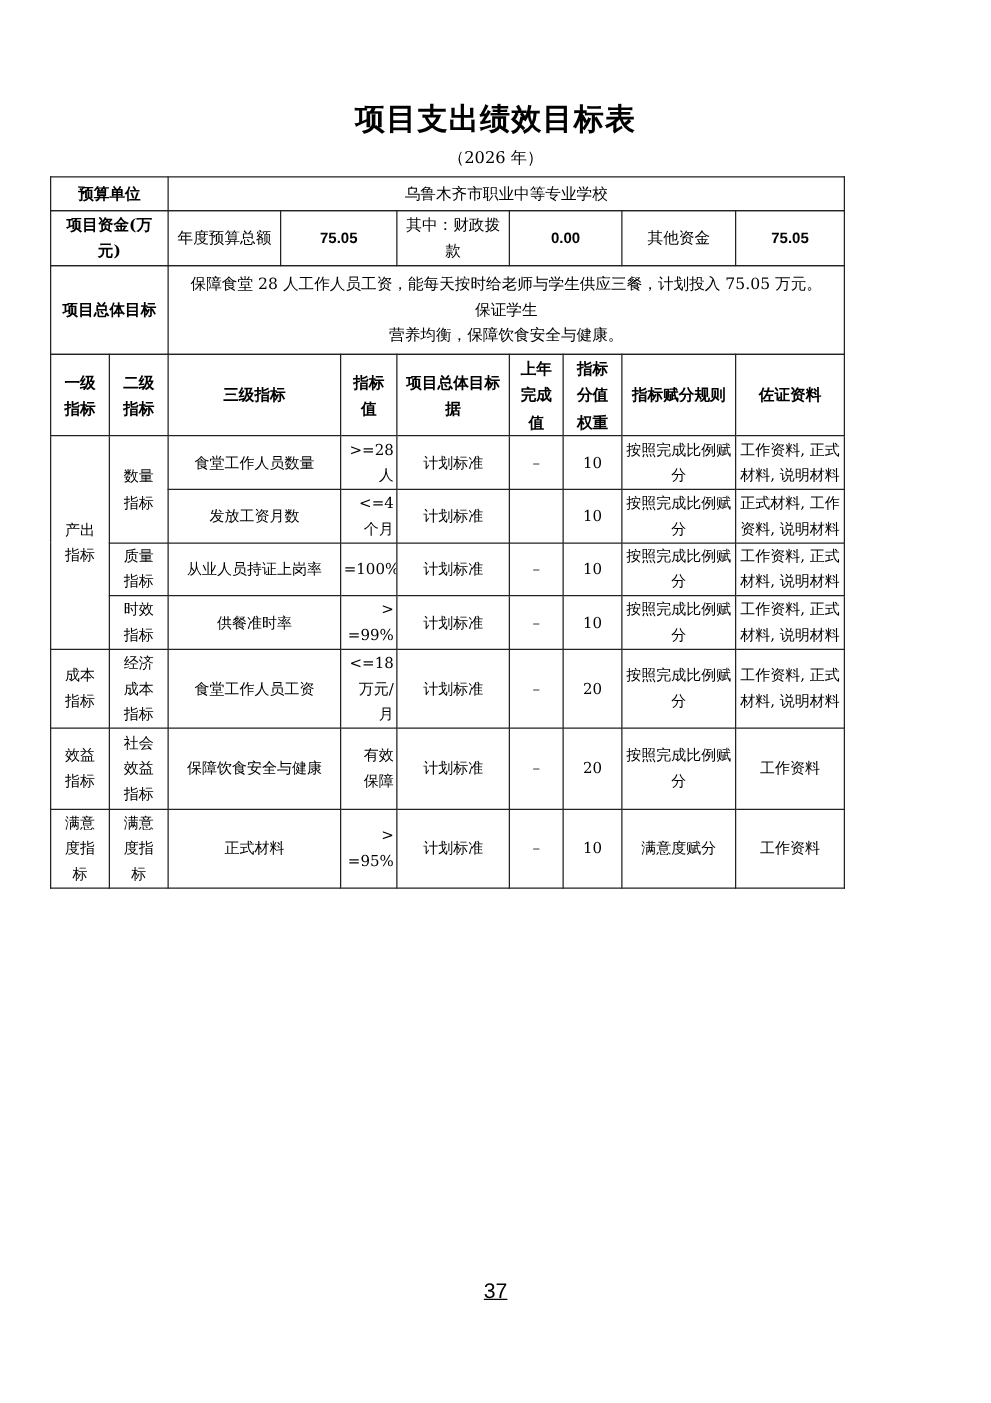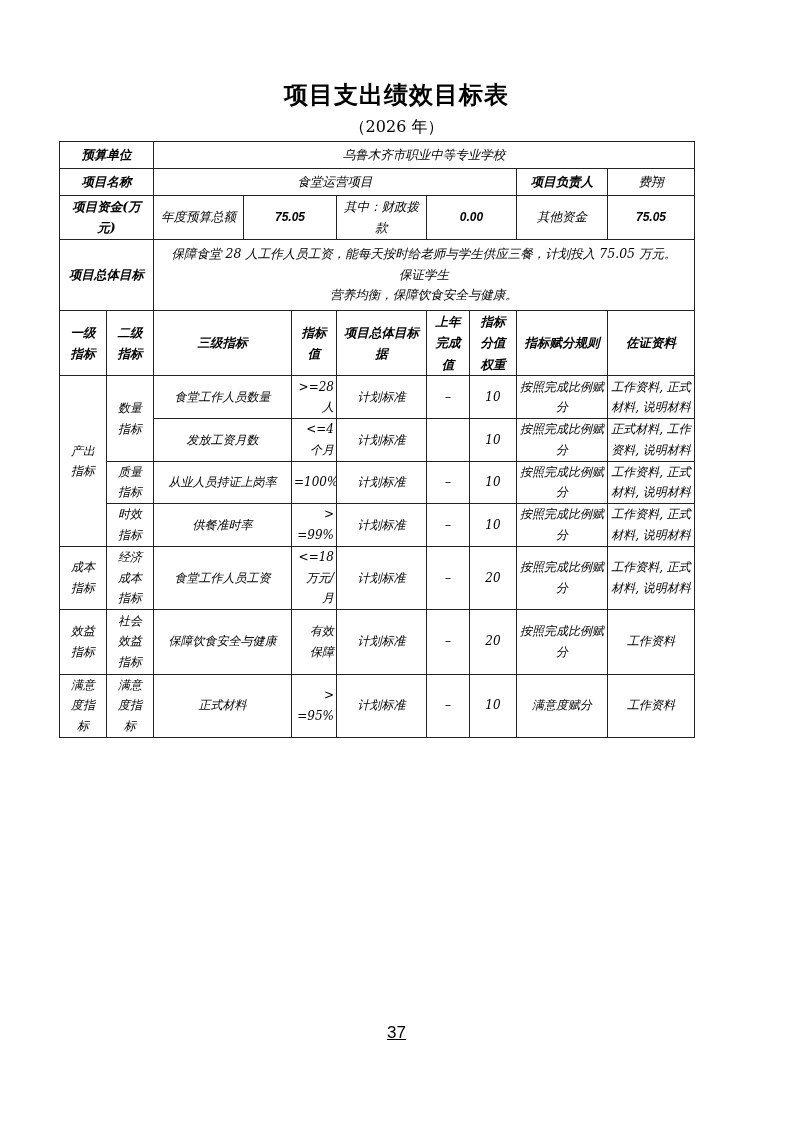--- a/index.html
+++ b/index.html
@@ -15,24 +15,24 @@
     padding-top: 84px;
     text-align: center;
     font-size: 24px;
     font-weight: bold;
     line-height: 22px;
     letter-spacing: 1px;
   }
   .doc-subtitle {
     margin-top: 14px;
     text-align: center;
-    font-size: 16px;
+    font-size: 13px;
     line-height: 14px;
   }
-  .tables { margin-left: 59px; margin-top: 7px; width: 635px; font-style: italic; }
+  .tables { margin-left: 40px; margin-top: 7px; width: 635px; }
   table {
     border-collapse: collapse;
     table-layout: fixed;
     width: 635px;
   }
   table + table { margin-top: -1px; }
   td {
     border: 1px solid #222;
     text-align: center;
     vertical-align: middle;
@@ -73,36 +73,20 @@
         <col style="width:541px">
       </colgroup>
     <tbody>
         <tr style="height:27px">
       <td class="b pre">预算单位</td>
       <td>乌鲁木齐市职业中等专业学校</td>
     </tr>
   </tbody>
     </table>
 
-  <table>
-    <colgroup>
-        <col style="width:94px">
-        <col style="width:363px">
-        <col style="width:91px">
-        <col style="width:87px">
-      </colgroup>
-    <tbody>
-        <tr style="height:27px">
-      <td class="b">项目名称</td>
-      <td>食堂运营项目</td>
-      <td class="b">项目负责人</td>
-      <td>费翔</td>
-    </tr>
-  </tbody>
-    </table>
 
   <table>
     <colgroup>
         <col style="width:94px">
         <col style="width:90px">
         <col style="width:93px">
         <col style="width:90px">
         <col style="width:90px">
         <col style="width:91px">
         <col style="width:87px">

